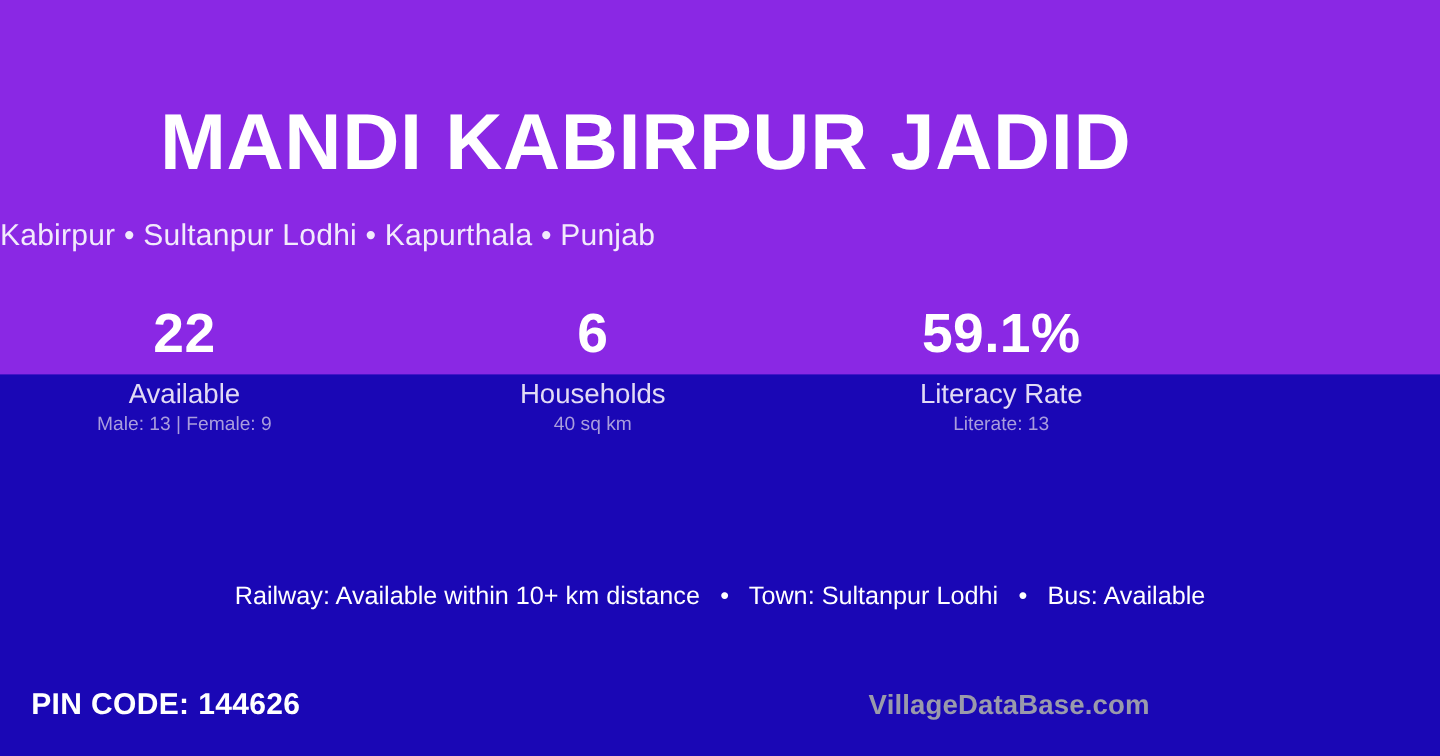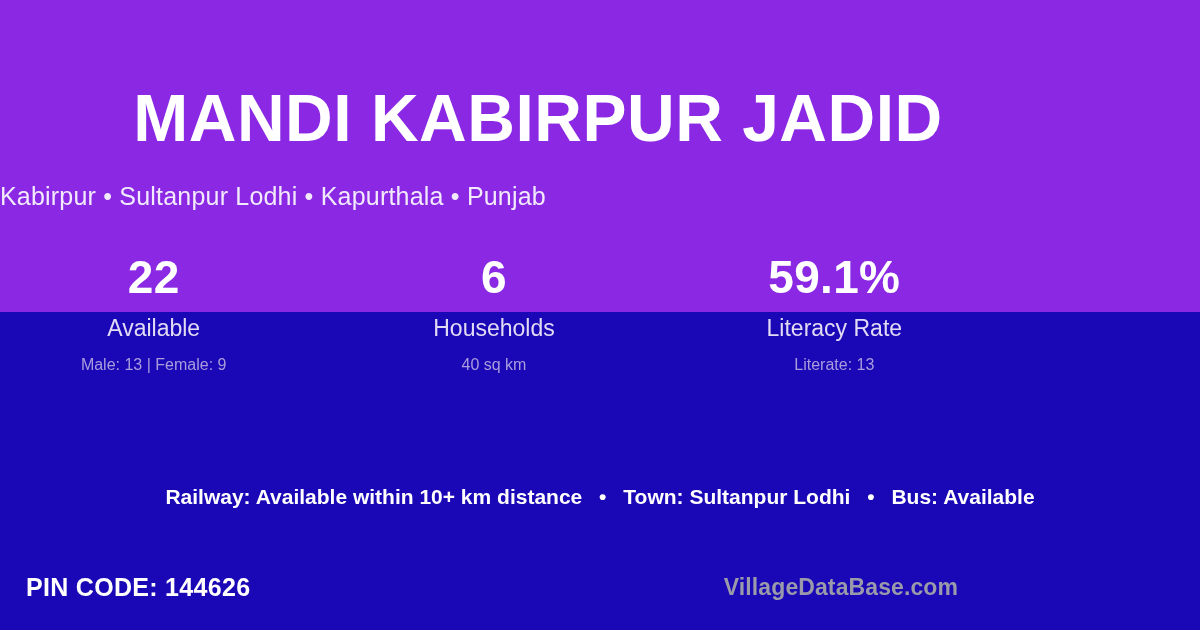--- a/index.html
+++ b/index.html
@@ -86,33 +86,32 @@
     font-size: 23px;
     font-weight: 400;
     line-height: 1.3;
     margin-top: 6px;
   }
   .stat-sub {
     color: #a99ddd;
     font-size: 16px;
     font-weight: 400;
     line-height: 1.3;
-    margin-top: 11px;
   }
 
   
   .infra-line {
     position: absolute;
     left: 0;
     top: 485px;
     width: 1200px;
     text-align: center;
     color: #ffffff;
     font-size: 21px;
-    font-weight: 700;
+    font-weight: 400;
     white-space: nowrap;
   }
   .infra-sep {
     display: inline-block;
     padding: 0 11px;
     color: #ffffff;
   }
 
   
   .footer {

